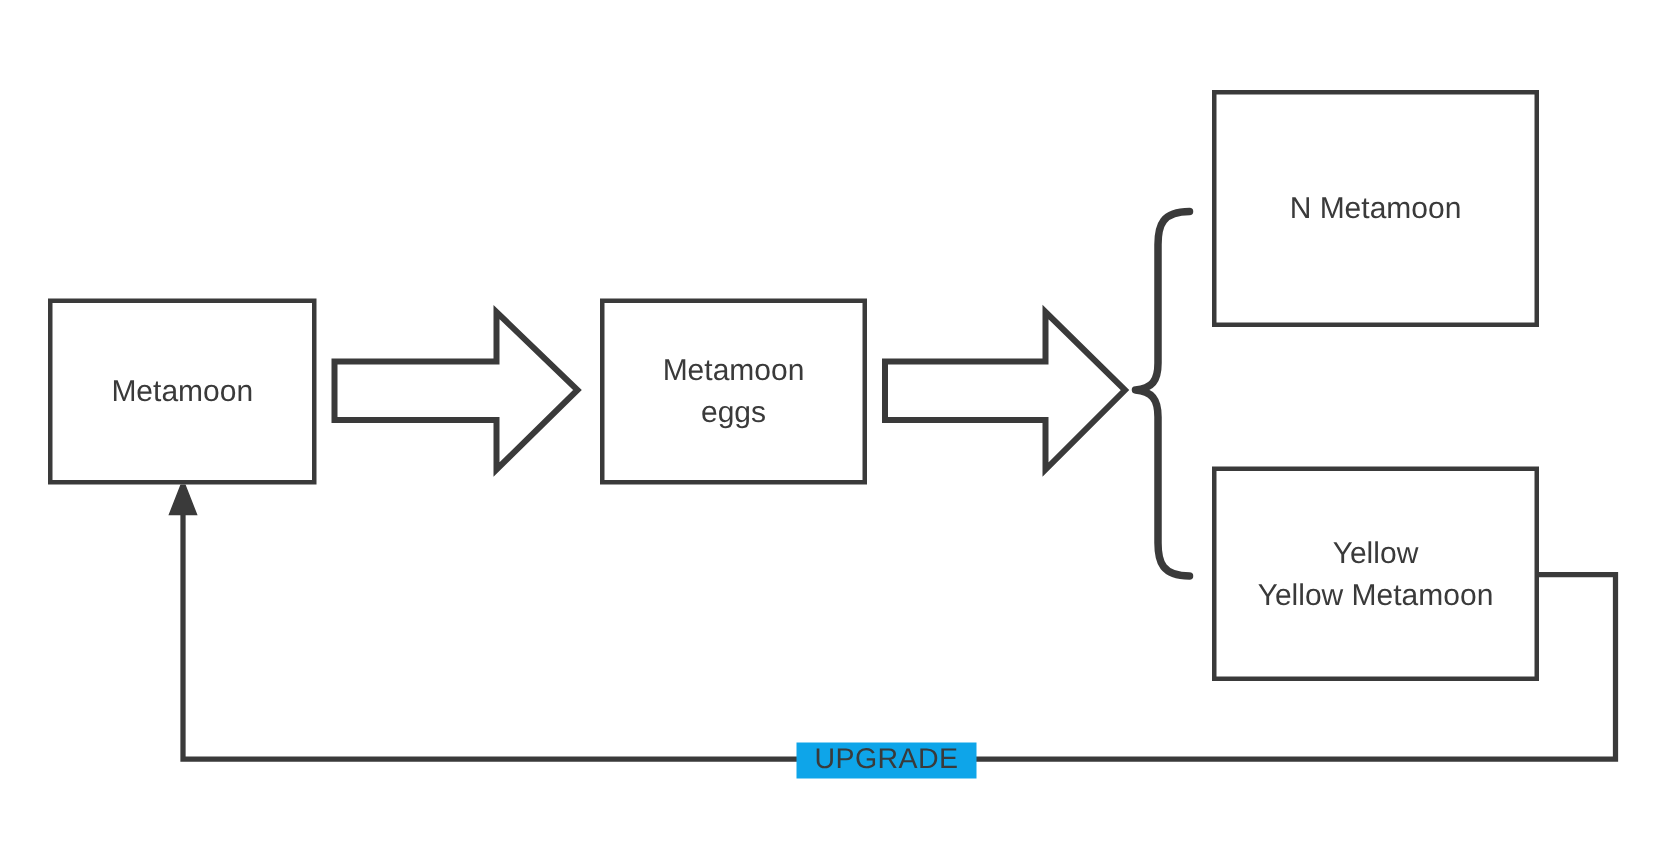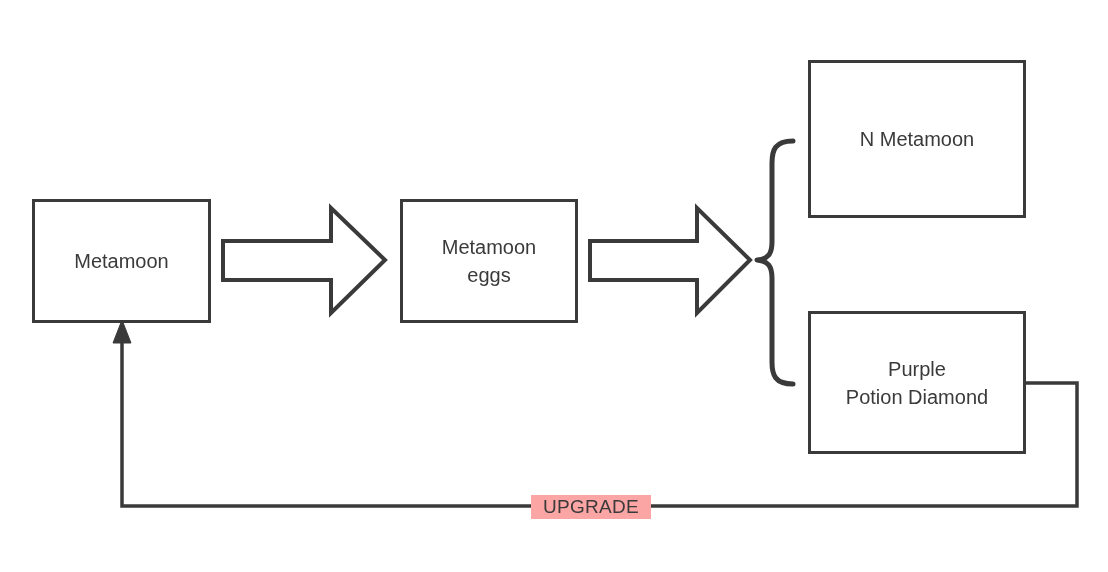--- a/index.html
+++ b/index.html
@@ -67,21 +67,21 @@
     top: 311px;
     width: 218px;
     height: 143px;
   }
   #upgrade-label {
     position: absolute;
     left: 531px;
     top: 495px;
     width: 120px;
     text-align: center;
-    background: #fca5a5;
+    background: #0ea5e9;
     color: #3a3a3a;
     font-size: 19px;
     line-height: 24px;
     letter-spacing: 0.3px;
     white-space: nowrap;
   }
 </style>
 </head>
 <body>
 
@@ -114,19 +114,19 @@
   <div id="box-eggs" class="node-box">
     <span class="node-line">Metamoon</span>
     <span class="node-line">eggs</span>
   </div>
 
   <div id="box-rarities" class="node-box">
     <span class="node-line">N Metamoon</span>
   </div>
 
   <div id="box-items" class="node-box">
-    <span class="node-line">Purple</span>
-    <span class="node-line">Potion Diamond</span>
+    <span class="node-line">Yellow</span>
+    <span class="node-line">Yellow Metamoon</span>
   </div>
 
   <div id="upgrade-label">UPGRADE</div>
 
 </div>
 
 </body></html>

